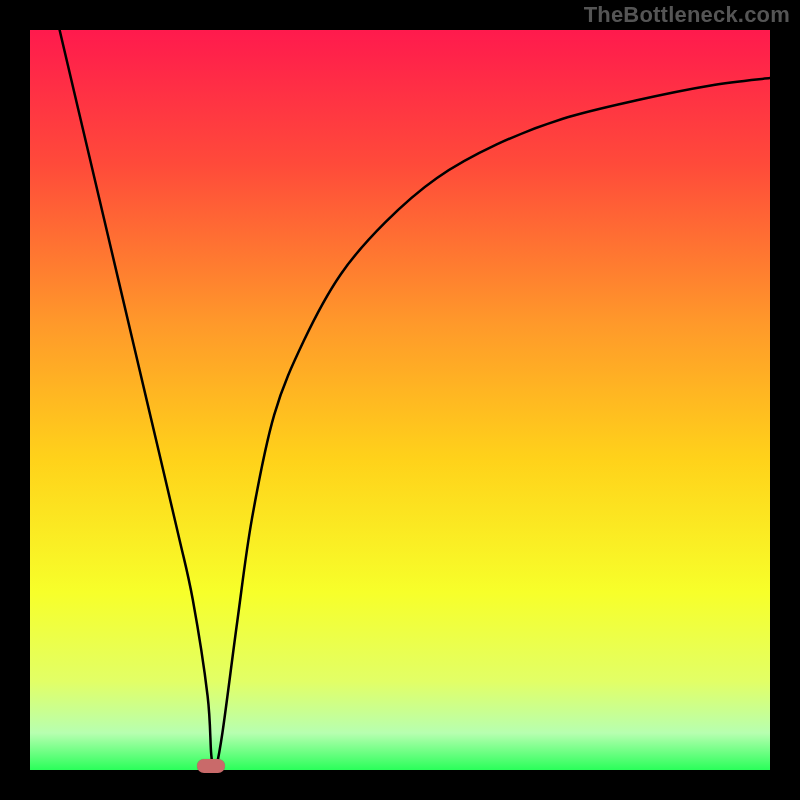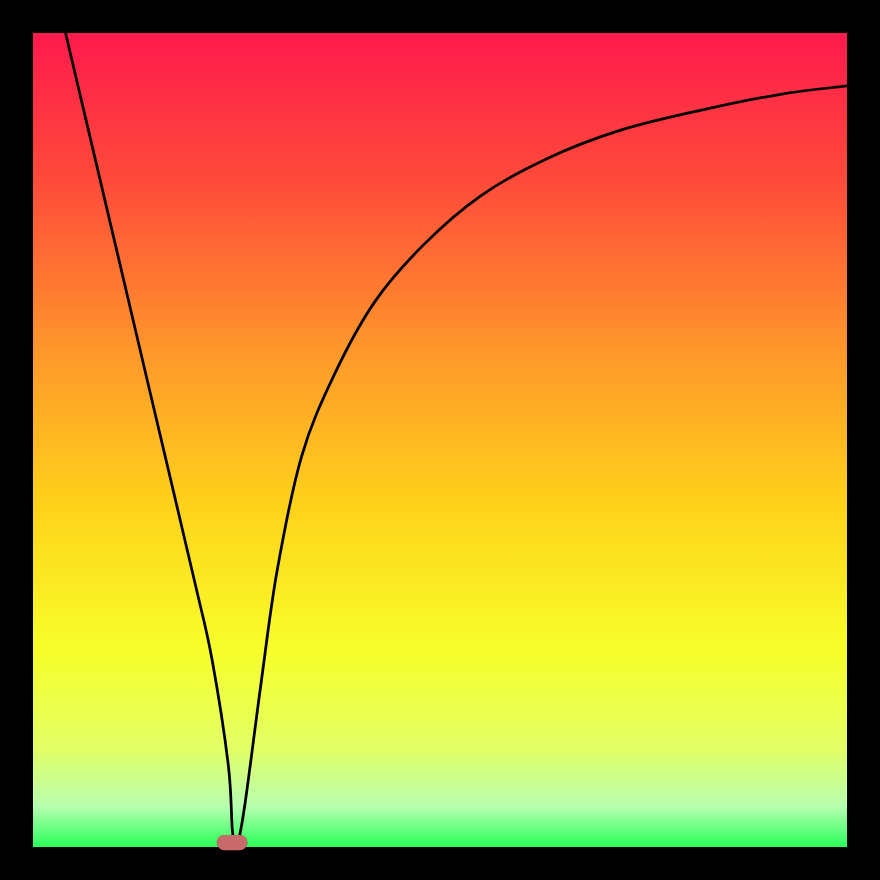--- a/index.html
+++ b/index.html
@@ -45,20 +45,21 @@
     height: 14px;
     border-radius: 8px;
     box-shadow: 0 0 1px rgba(0,0,0,0.3);
   }
 </style>
 </head>
 <body>
 
 <div class="frame">
 
+  <div class="watermark">TheBottleneck.com</div>
 
   <div class="plot-wrap">
     <svg class="plot" viewBox="0 0 740 740" preserveAspectRatio="none">
       <defs>
         <linearGradient id="bg-grad" x1="0" y1="0" x2="0" y2="1">
             <stop offset="0%" stop-color="#ff1a4d"></stop>
             <stop offset="18%" stop-color="#ff4a3a"></stop>
             <stop offset="40%" stop-color="#ff9a2a"></stop>
             <stop offset="57.99999999999999%" stop-color="#ffd21a"></stop>
             <stop offset="76%" stop-color="#f7ff2a"></stop>

